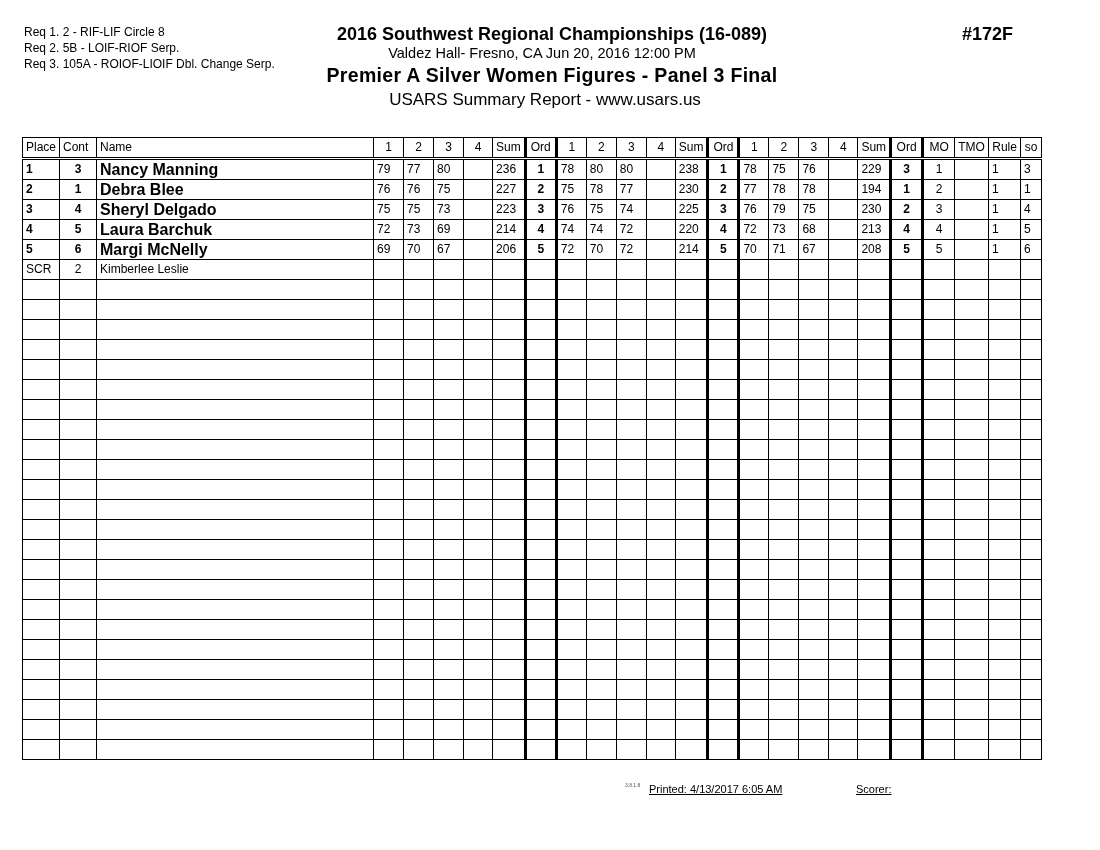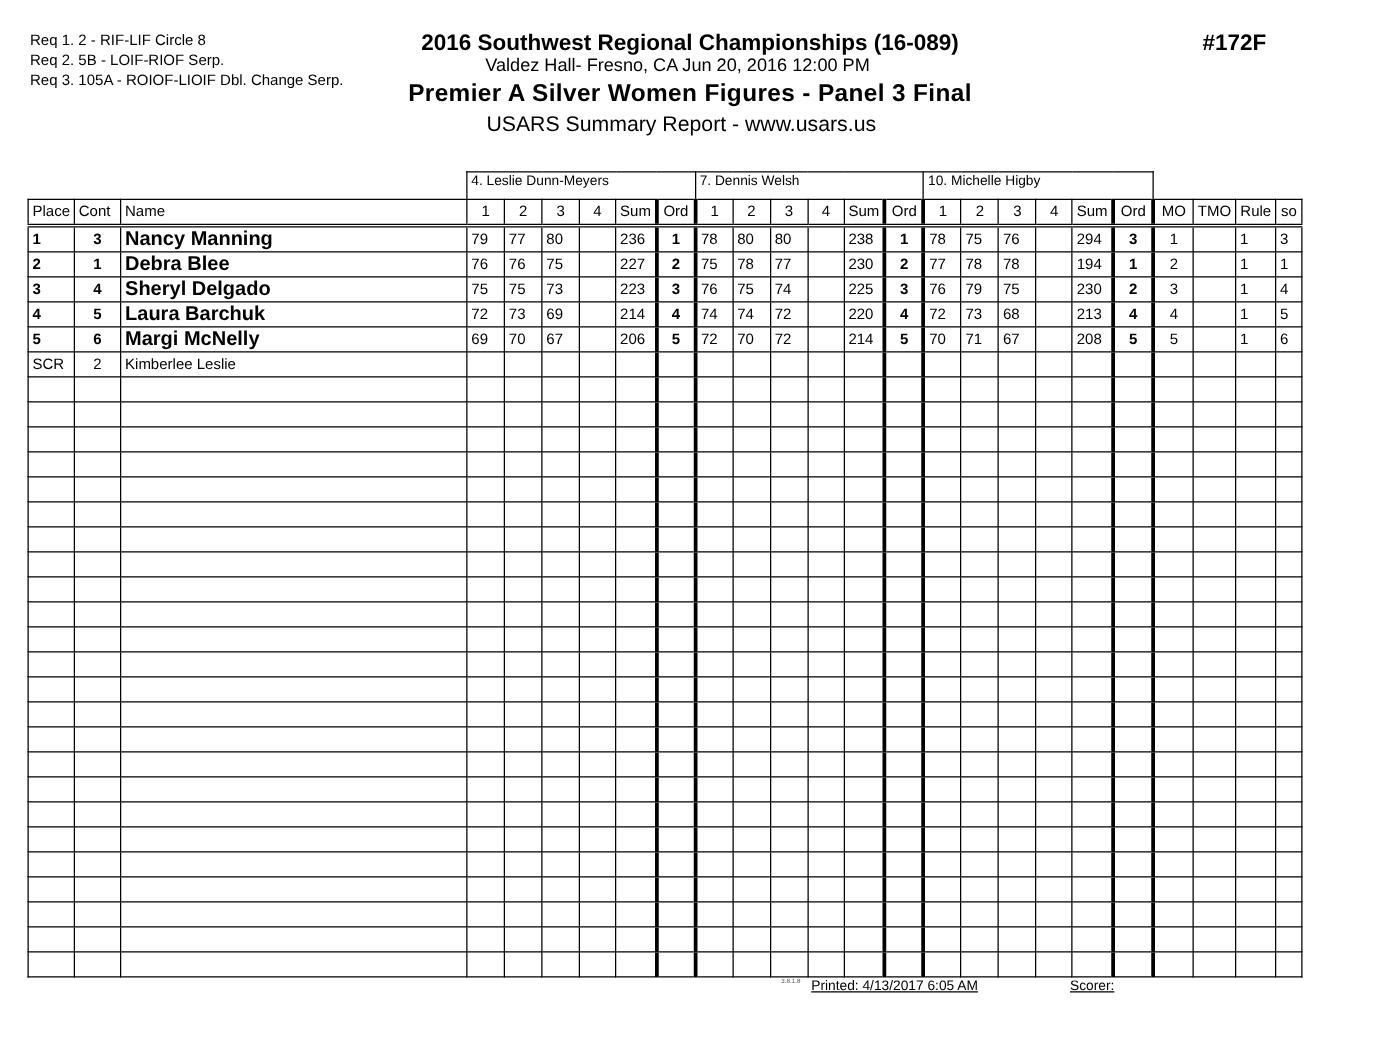--- a/index.html
+++ b/index.html
@@ -61,27 +61,20 @@
       <col style="width:30px">
       <col style="width:29px">
       <col style="width:30px">
       <col style="width:32px">
     <col style="width:32px">
       <col style="width:34px">
       <col style="width:32px">
       <col style="width:21px">
   </colgroup>
   <tbody id="tbody">
-    <tr class="judges">
-      <td class="blank" colspan="3"></td>
-      <td colspan="6">4.  Leslie Dunn-Meyers</td>
-      <td colspan="6">7.  Dennis  Welsh</td>
-      <td colspan="6">10.  Michelle Higby</td>
-      <td class="blank" colspan="4"></td>
-    </tr>
     <tr class="hdr">
       <td>Place</td>
       <td>Cont</td>
       <td>Name</td>
       <td class="c">1</td>
       <td class="c">2</td>
       <td class="c">3</td>
       <td class="c">4</td>
       <td>Sum</td>
       <td class="c ordl ordr">Ord</td>
@@ -115,21 +108,21 @@
         <td>78</td>
         <td>80</td>
         <td>80</td>
         <td></td>
         <td class="r">238</td>
         <td class="c b ordl ordr">1</td>
         <td>78</td>
         <td>75</td>
         <td>76</td>
         <td></td>
-        <td class="r">294</td>
+        <td class="r">229</td>
         <td class="c b ordl ordr">3</td>
         <td class="c">1</td>
         <td class="c"></td>
         <td class="r">1</td>
         <td class="r">3</td>
       </tr>
       <tr>
         <td class="b">2</td>
         <td class="c b">1</td>
         <td class="name-b">Debra Blee</td>

